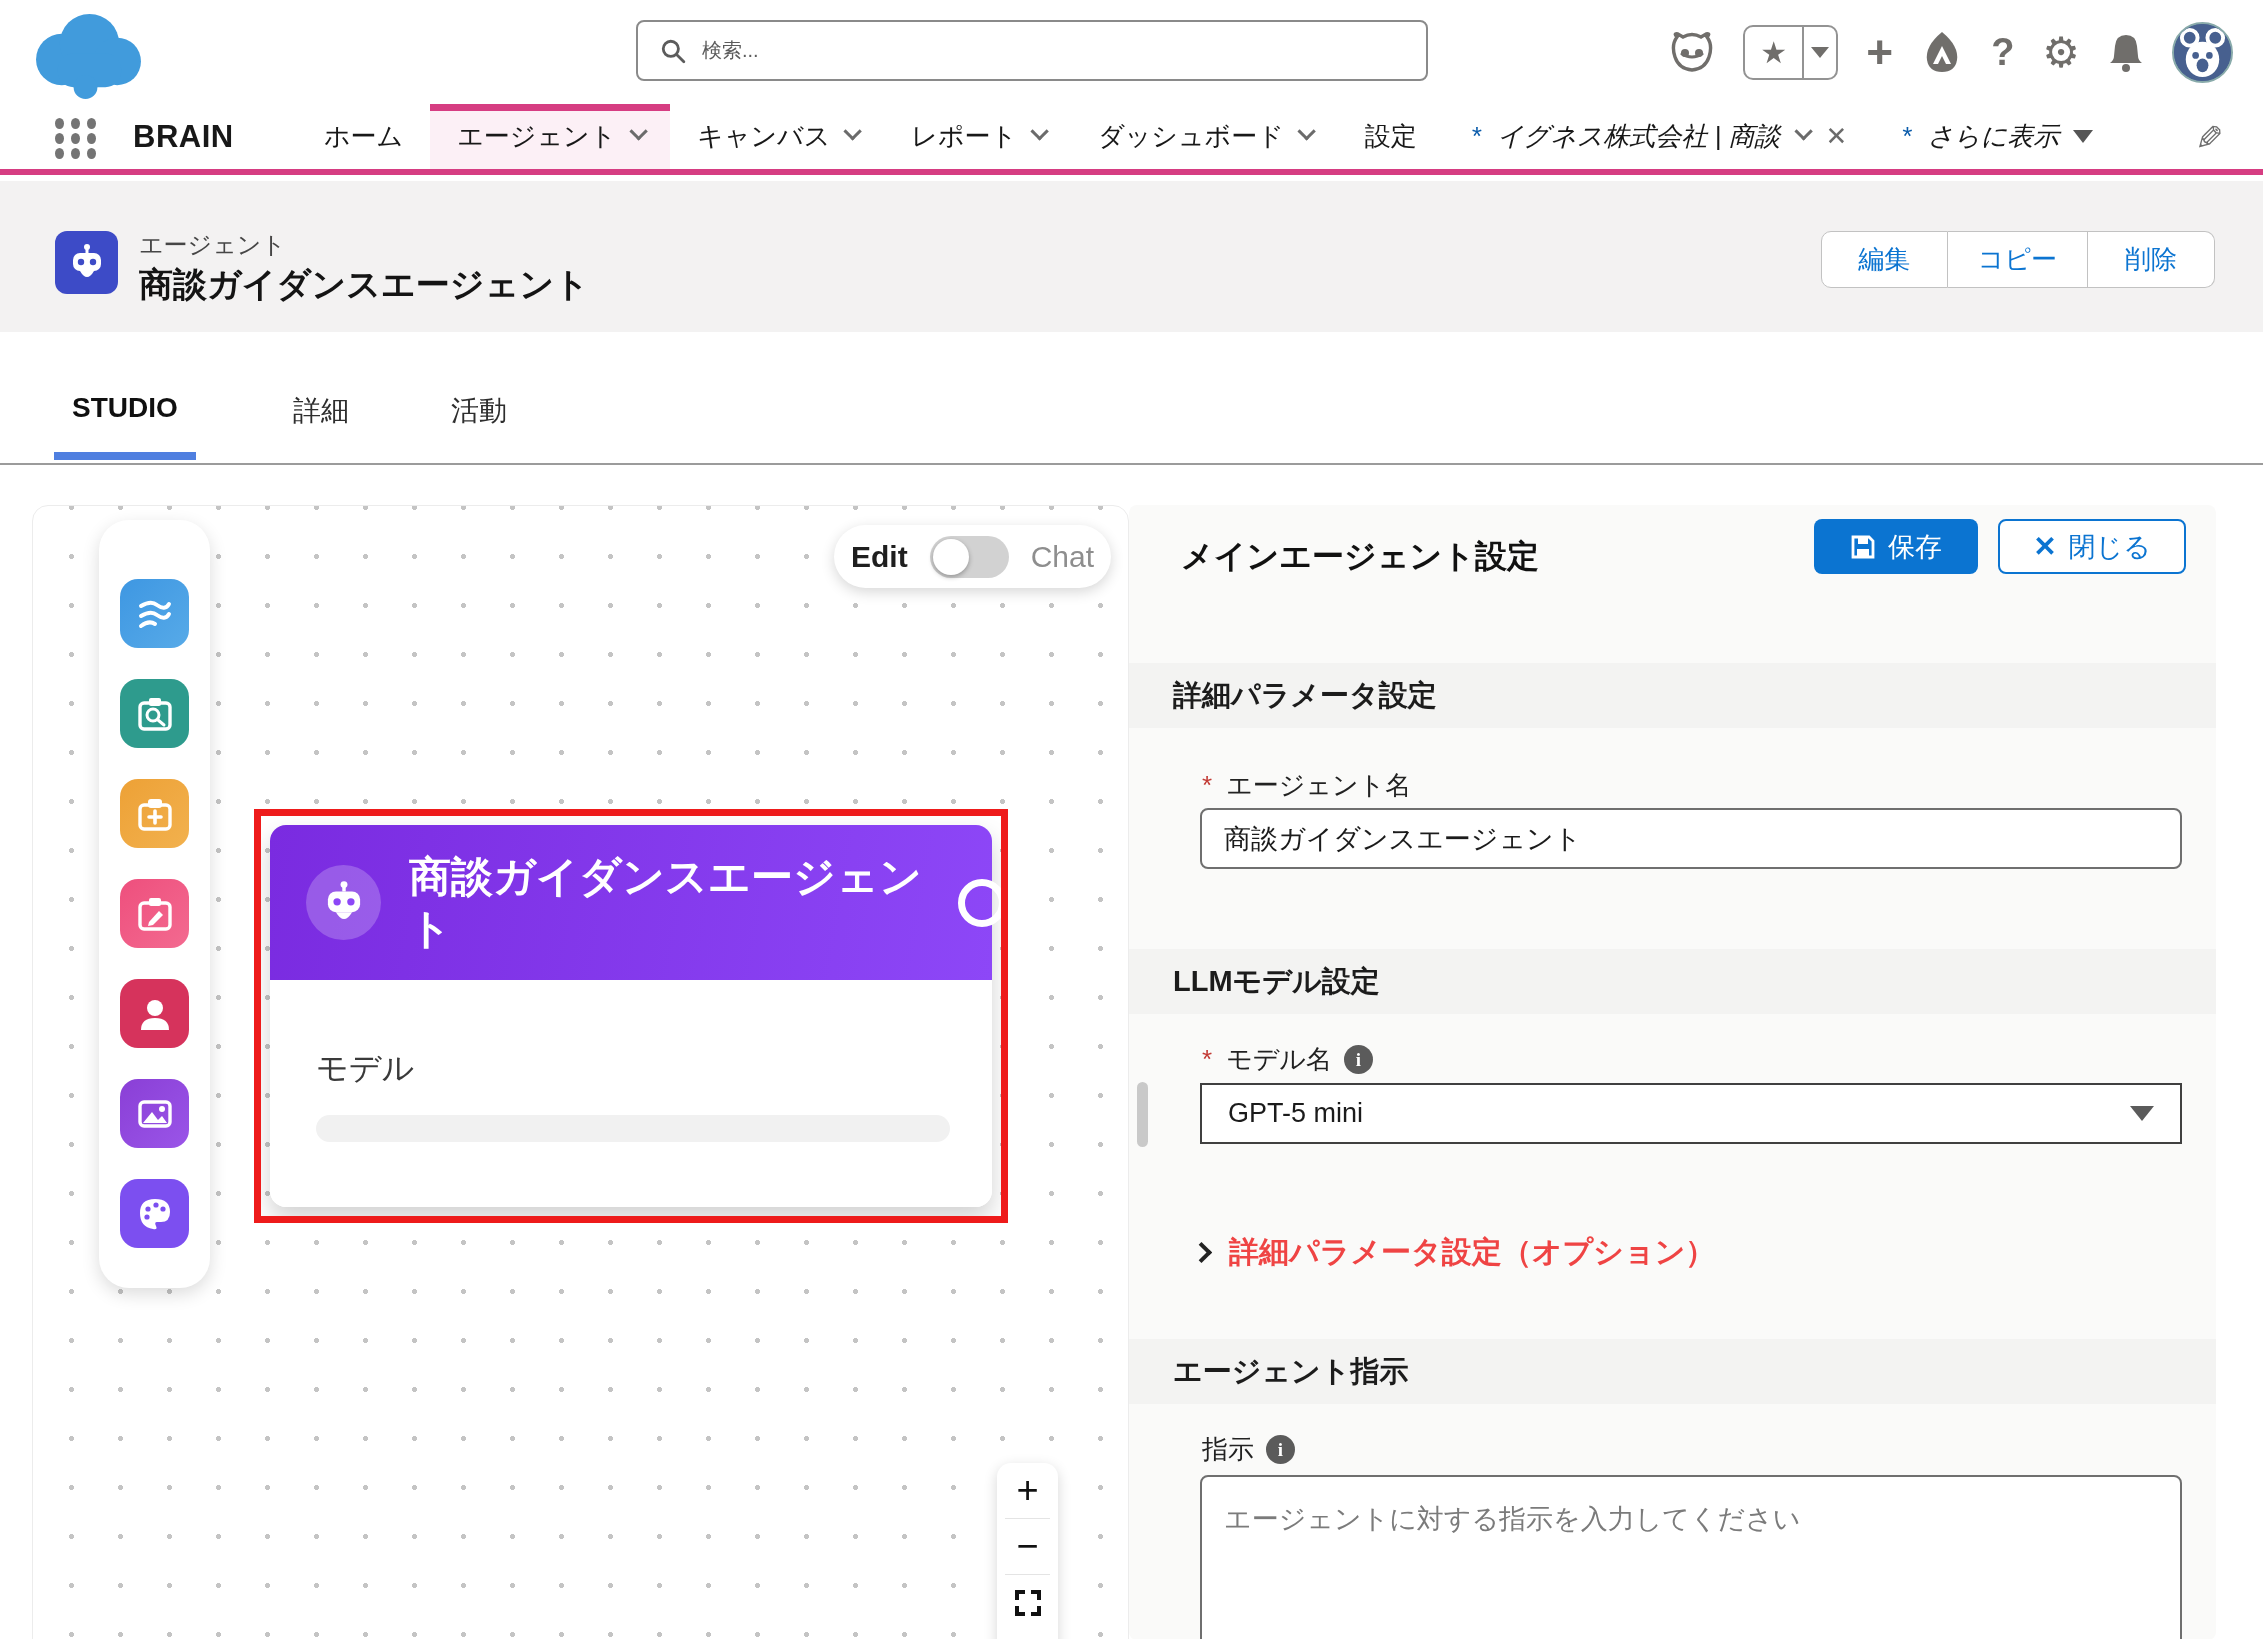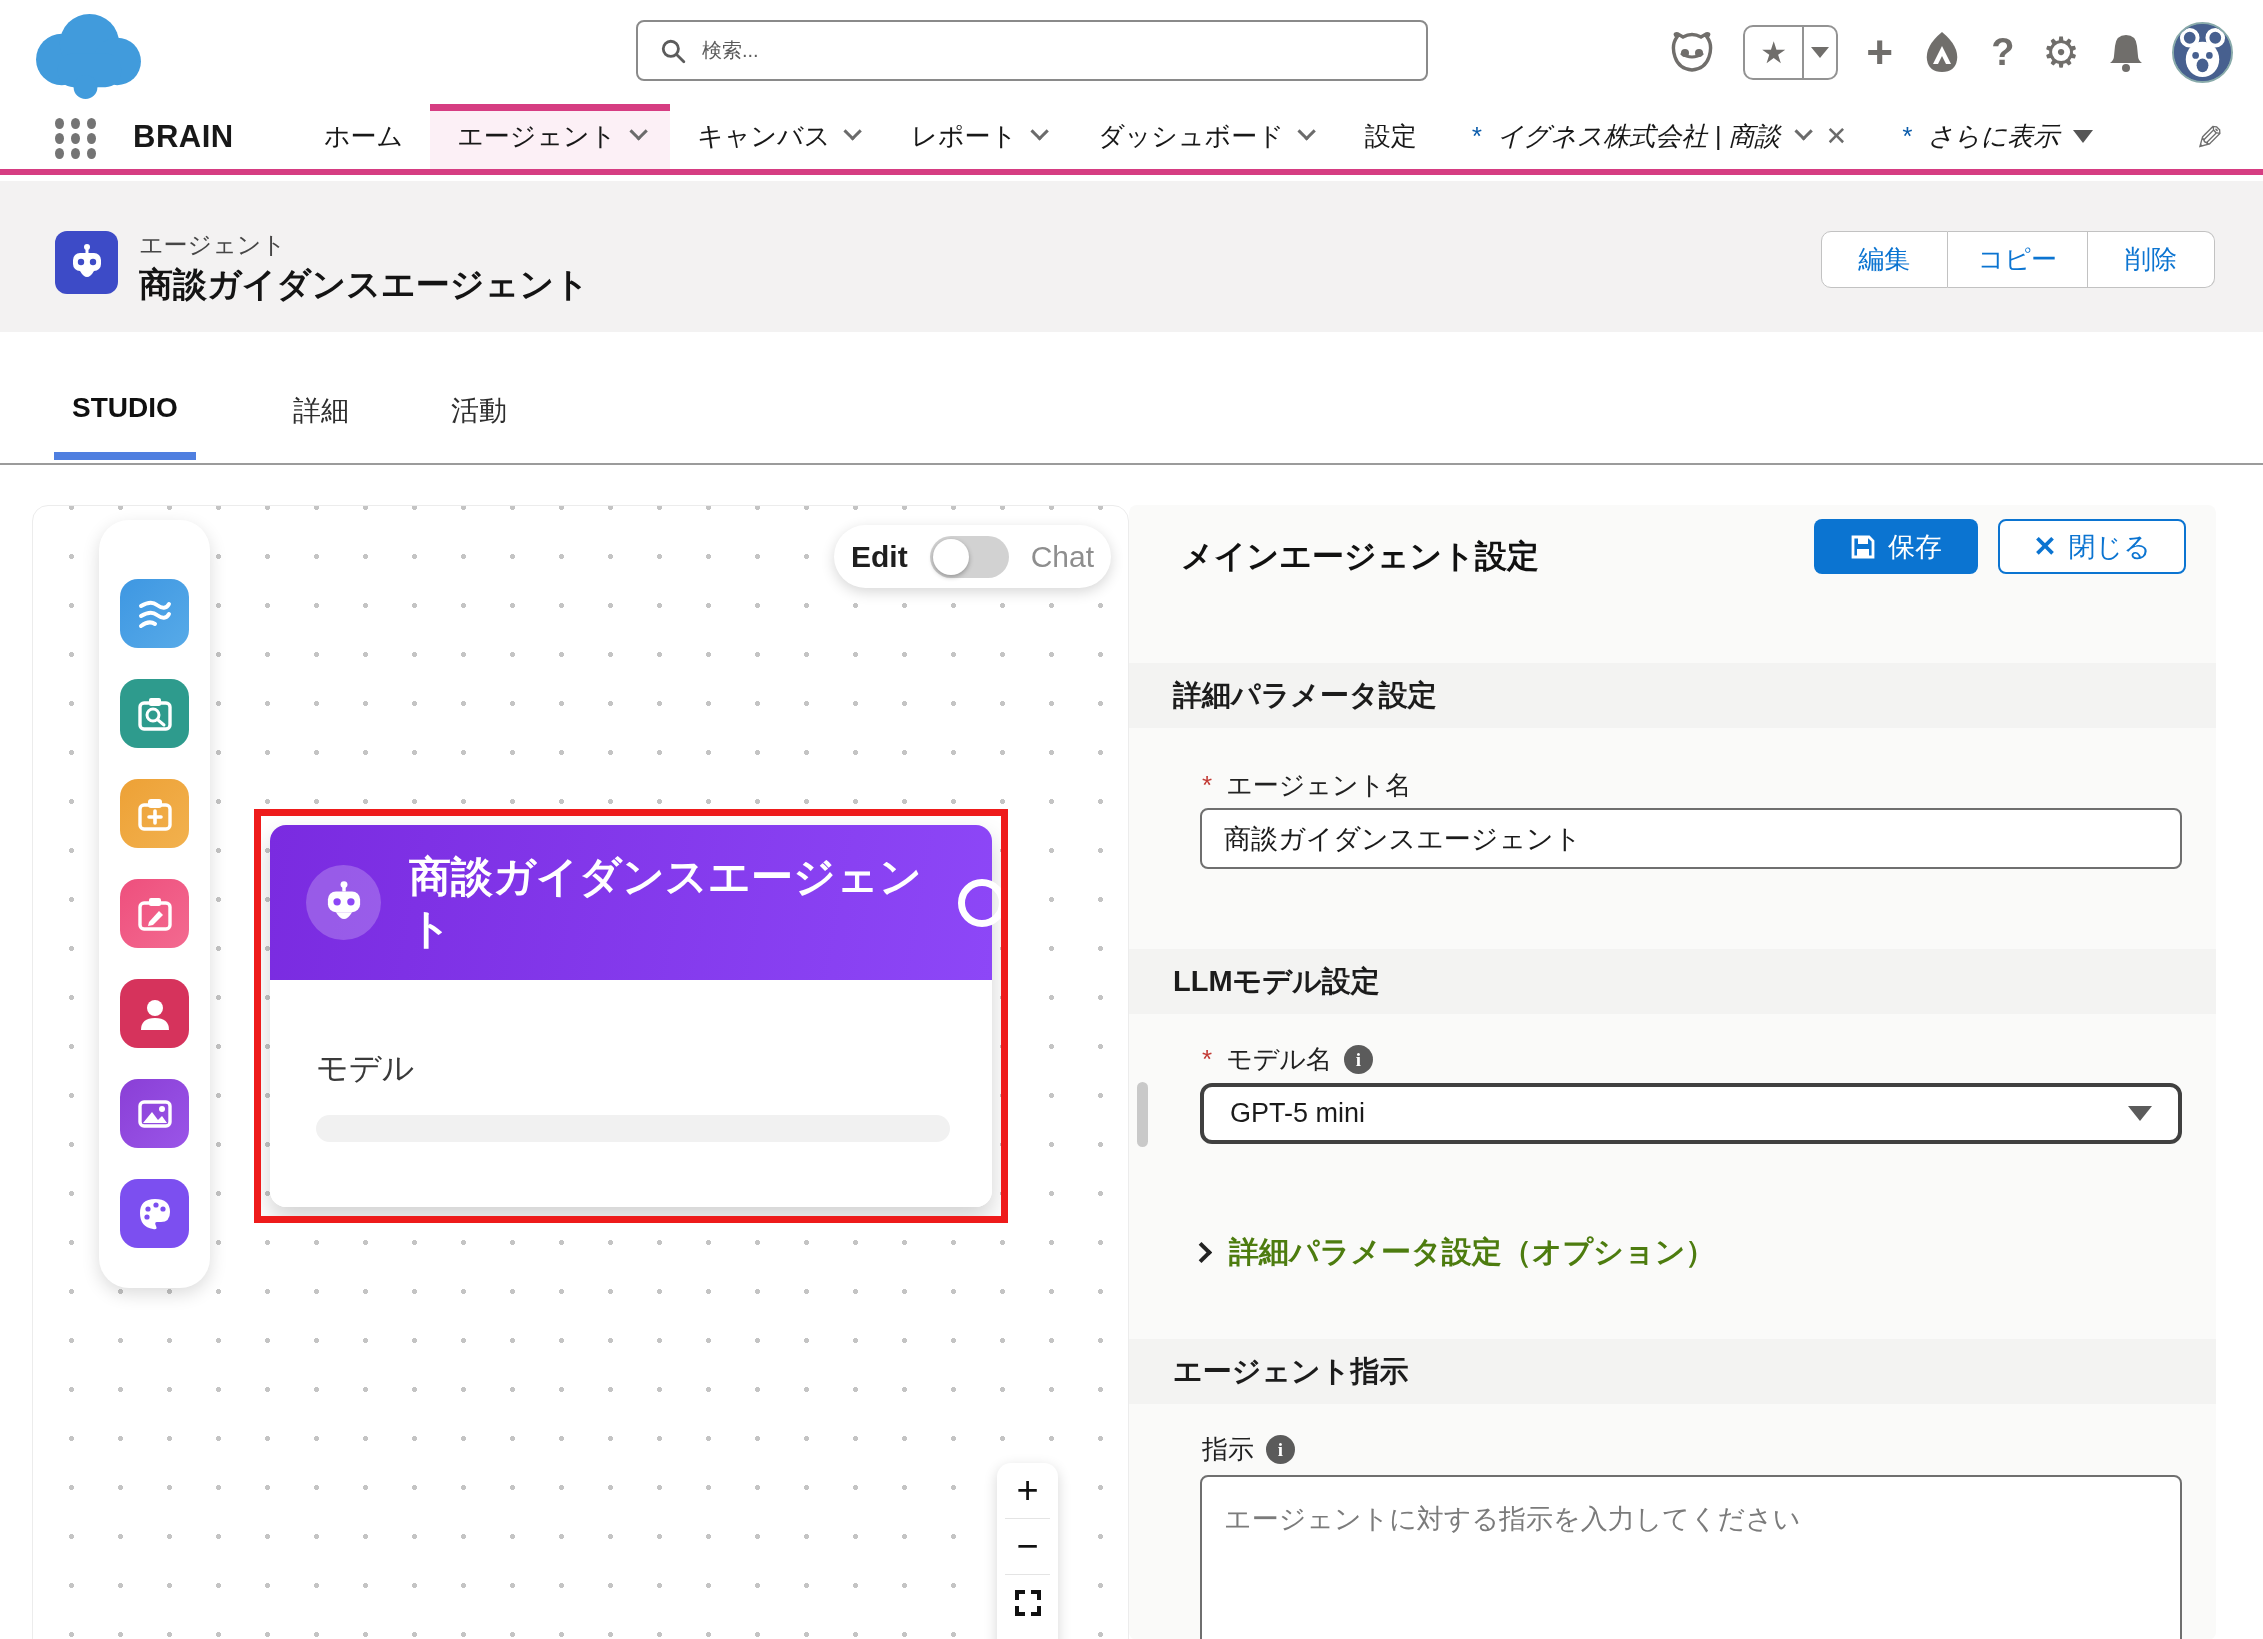--- a/index.html
+++ b/index.html
@@ -141,27 +141,27 @@
   .flabel { position:absolute; display:flex; align-items:center; gap:12px; font-size:26px; color:#222; }
   .req { color:#c23934; font-size:26px; margin-right:2px; }
   .infoico { width:29px; height:29px; border-radius:50%; background:#5b5b5b; color:#fff; font-size:19px;
     font-weight:bold; display:flex; align-items:center; justify-content:center; font-family:"Liberation Serif","DejaVu Serif",serif; }
   .l-name { left:73px; top:263px; } .l-model { left:73px; top:537px; } .l-instr { left:73px; top:927px; }
   .tinput { position:absolute; left:71px; width:982px; height:61px; background:#fff;
     border:2px solid #6f6f6f; border-radius:8px; font-size:27px; color:#1b1b1b; padding:0 22px;
     font-family:"Liberation Sans","DejaVu Sans",sans-serif; }
   .i-name { top:303px; }
   .selectbox { position:absolute; left:71px; top:578px; width:982px; height:61px; background:#fff;
-    border:4px solid #404040; border-radius:12px; display:flex; align-items:center; padding:0 26px;
+    border:2px solid #404040; border-radius:0; display:flex; align-items:center; padding:0 26px;
     font-size:27px; color:#1b1b1b; cursor:pointer; }
   .selectbox .tri { margin-left:auto; width:0; height:0; border-left:12px solid transparent;
     border-right:12px solid transparent; border-top:15px solid #5b5b5b; }
   .collapsible { position:absolute; left:65px; top:727px; display:flex; align-items:center; gap:20px; cursor:pointer; }
   .coll-chev { width:15px; height:15px; border-right:4px solid #222; border-top:4px solid #222; transform:rotate(45deg); }
-  .coll-text { font-size:30px; font-weight:bold; color:#4d7c0f; }
+  .coll-text { font-size:30px; font-weight:bold; color:#ef4444; }
   .tarea { position:absolute; left:71px; top:970px; width:982px; height:277px; background:#fff;
     border:2px solid #6f6f6f; border-radius:8px; font-size:27px; padding:24px 22px; resize:none;
     font-family:"Liberation Sans","DejaVu Sans",sans-serif; color:#1b1b1b; }
   .tarea::placeholder { color:#7b7b7b; }
 </style>
 </head>
 <body>
 
 <div class="root">
 

